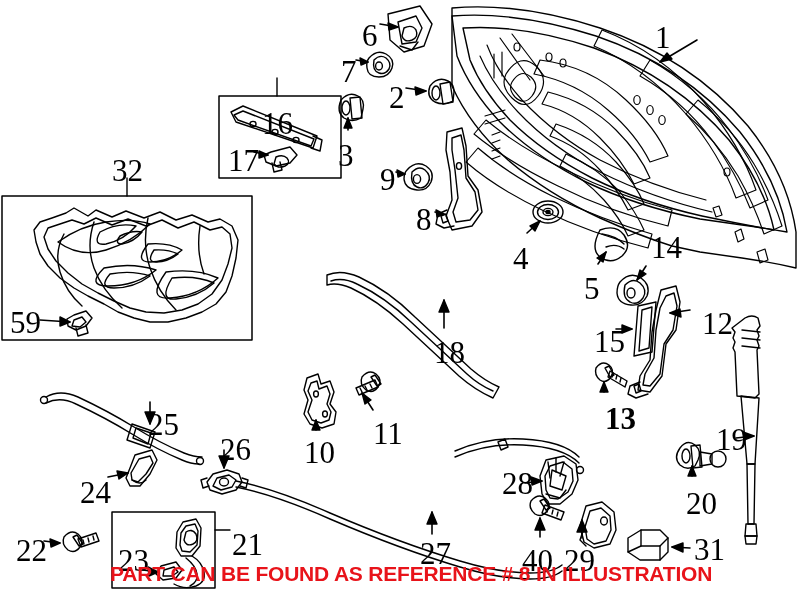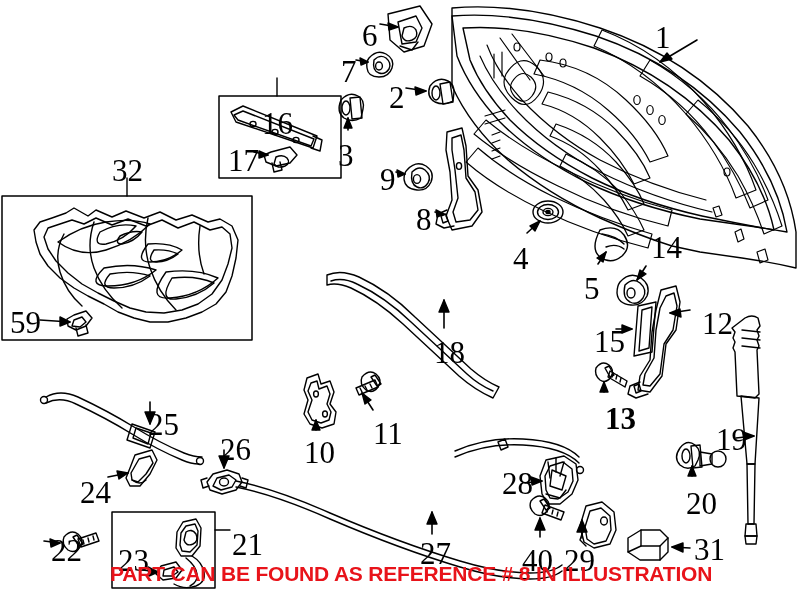--- a/index.html
+++ b/index.html
@@ -400,21 +400,21 @@
   <div class="callout" style="left:702px;top:308px;">12</div>
   <div class="callout" style="left:605px;top:403px;font-weight:bold;">13</div>
   <div class="callout" style="left:651px;top:232px;">14</div>
   <div class="callout" style="left:594px;top:326px;">15</div>
   <div class="callout" style="left:262px;top:60px;margin-top:48px;">16</div>
   <div class="callout" style="left:228px;top:145px;">17</div>
   <div class="callout" style="left:434px;top:337px;">18</div>
   <div class="callout" style="left:716px;top:424px;text-align:center;">19</div>
   <div class="callout" style="left:686px;top:488px;">20</div>
   <div class="callout" style="left:232px;top:529px;">21</div>
-  <div class="callout" style="left:16px;top:535px;margin-left:35px;">22</div>
+  <div class="callout" style="left:16px;top:535px;">22</div>
   <div class="callout" style="left:118px;top:545px;">23</div>
   <div class="callout" style="left:80px;top:477px;">24</div>
   <div class="callout" style="left:148px;top:390px;margin-top:19px;">25</div>
   <div class="callout" style="left:220px;top:434px;">26</div>
   <div class="callout" style="left:420px;top:538px;">27</div>
   <div class="callout" style="left:502px;top:468px;">28</div>
   <div class="callout" style="left:564px;top:545px;">29</div>
   <div class="callout" style="left:522px;top:545px;">40</div>
   <div class="callout" style="left:694px;top:534px;">31</div>
   <div class="callout" style="left:112px;top:155px;">32</div>

